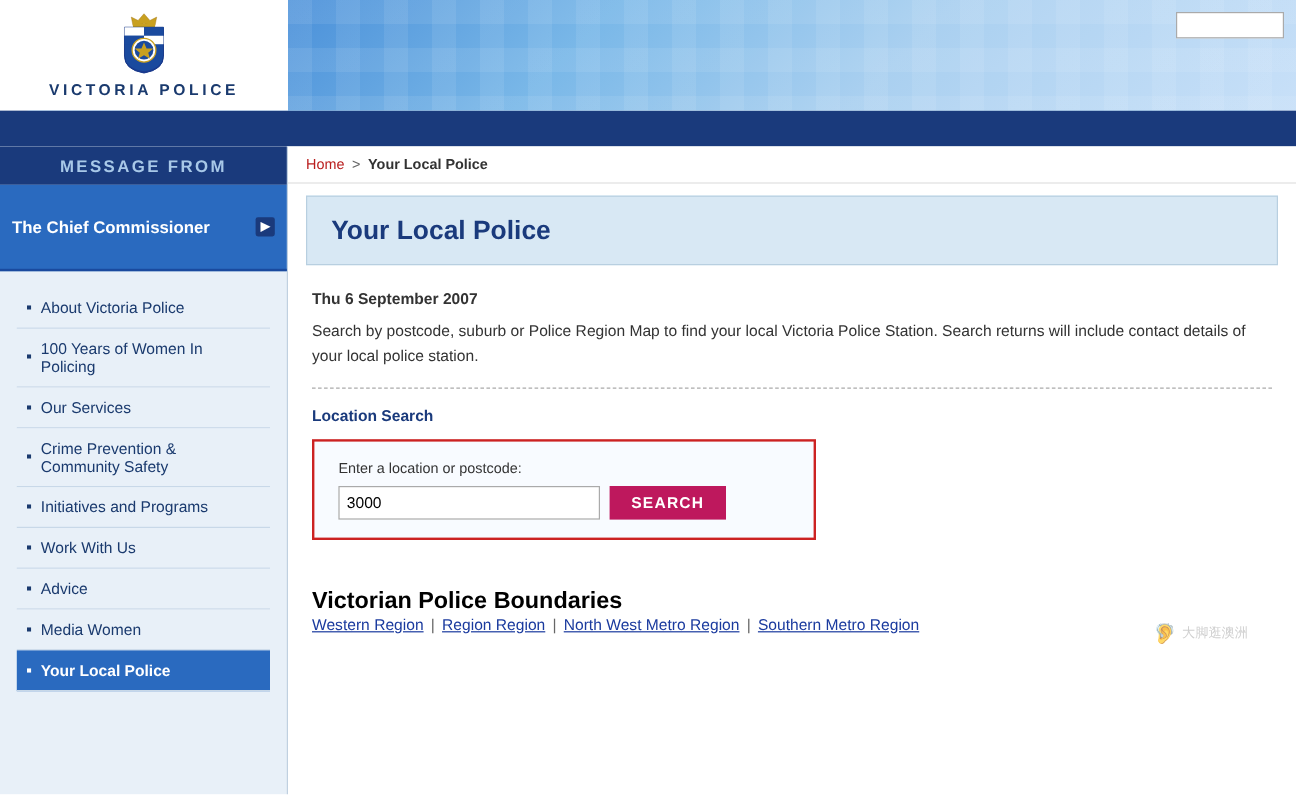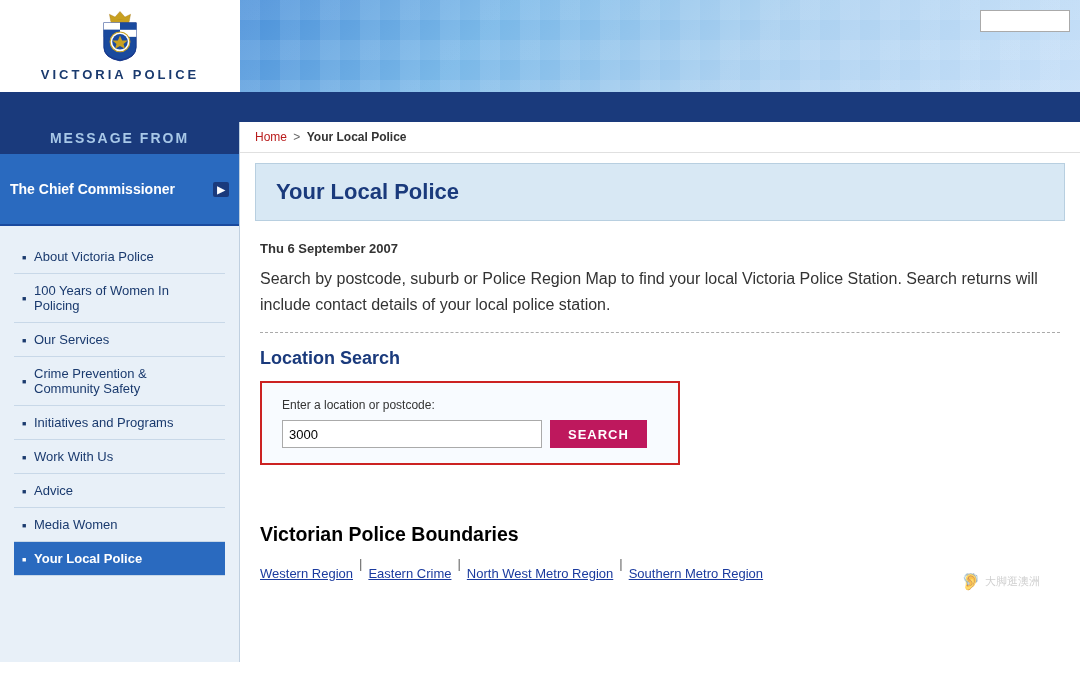--- a/index.html
+++ b/index.html
@@ -171,59 +171,59 @@
     .content-body {
       padding: 10px 20px;
     }
     .date-line {
       font-weight: bold;
       font-size: 13px;
       color: #333;
       margin-bottom: 10px;
     }
     .description {
-      font-size: 16px;
+      font-size: 13px;
       color: #333;
       line-height: 1.6;
       margin-bottom: 15px;
       border-bottom: 1px dashed #aaa;
       padding-bottom: 15px;
     }
 
     .location-search-section {
       margin-bottom: 20px;
     }
     .location-search-section h2 {
-      font-size: 18px;
+      font-size: 13px;
       color: #1a3a7c;
       font-weight: bold;
       margin-bottom: 12px;
     }
 
     .search-box {
       border: 2px solid #cc2222;
       padding: 15px 20px;
       background: #f8fbff;
       display: inline-flex;
       flex-direction: column;
       gap: 8px;
       min-width: 420px;
-      margin-bottom: 38px;
+      margin-bottom: 20px;
     }
     .search-box label {
       font-size: 12px;
       color: #333;
     }
     .search-row {
       display: flex;
       align-items: center;
       gap: 8px;
     }
     .search-row input {
-      width: 260px;
+      width: 218px;
       height: 28px;
       border: 1px solid #aaa;
       padding: 4px 6px;
       font-size: 13px;
       background: #fff;
     }
     .search-button {
       background: #be185d;
       color: #fff;
       font-size: 13px;
@@ -238,21 +238,20 @@
     .boundaries-links {
       display: flex;
       align-items: center;
       gap: 0;
       font-size: 13px;
     }
     .boundaries-links a {
       color: #1a3a9e;
       text-decoration: underline;
       cursor: pointer;
-      margin-top: 20px;
     }
     .boundaries-links .sep {
       color: #666;
       margin: 0 6px;
     }
 
     .watermark {
       position: absolute;
       right: 40px;
       bottom: 15px;
@@ -372,21 +371,21 @@
             <button class="search-button">SEARCH</button>
           </div>
         </div>
       </div>
 
       <div class="boundaries-container">
         <h2>Victorian Police Boundaries</h2>
         <div class="boundaries-links">
           <a>Western Region</a>
           <span class="sep"> | </span>
-          <a>Eastern Crime</a>
+          <a>Region Region</a>
           <span class="sep"> | </span>
           <a>North West Metro Region</a>
           <span class="sep"> | </span>
           <a>Southern Metro Region</a>
         </div>
         <span class="watermark" style="position:absolute;right:20px;bottom:-10px;color:#bbb;font-size:11px;display:flex;align-items:center;gap:4px;">
           <span style="font-size:16px;">🦻</span>
           <span>大脚逛澳洲</span>
         </span>
       </div>

